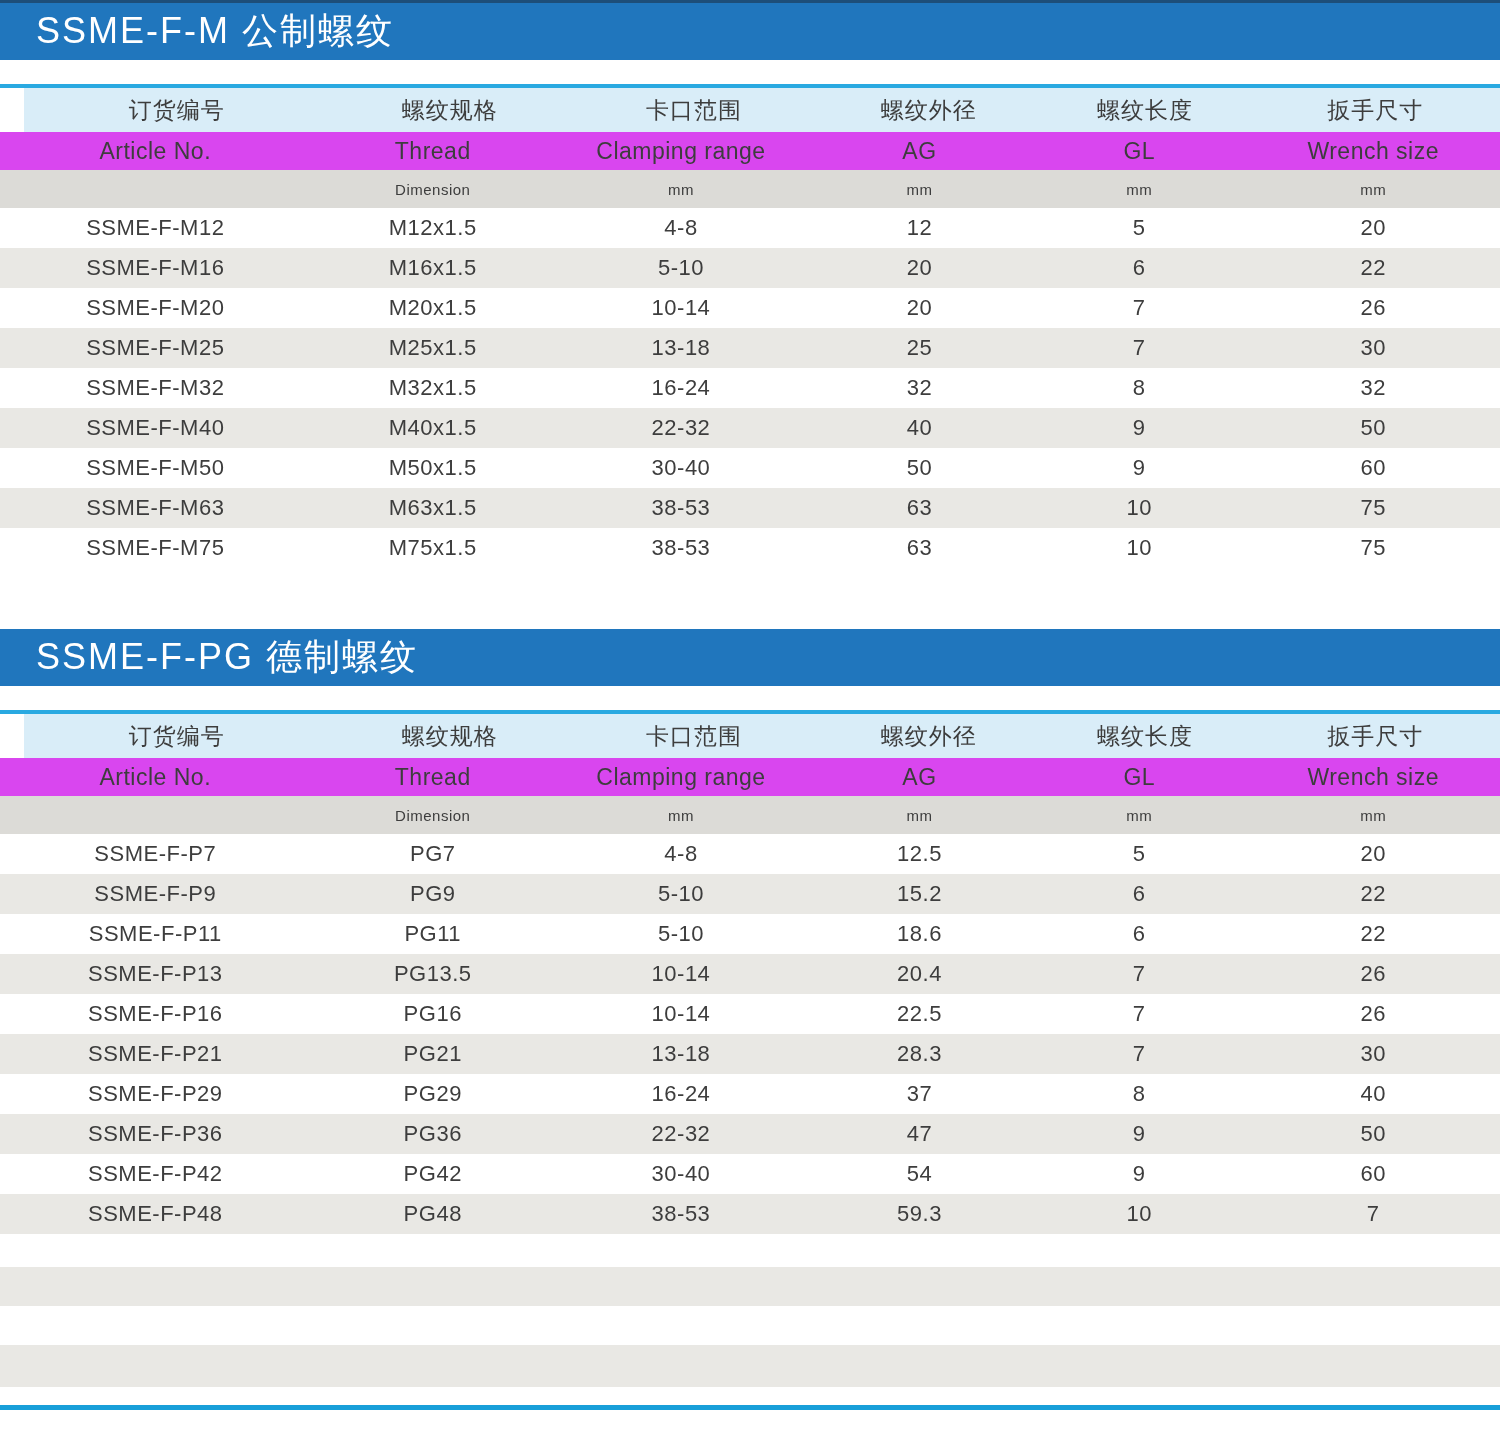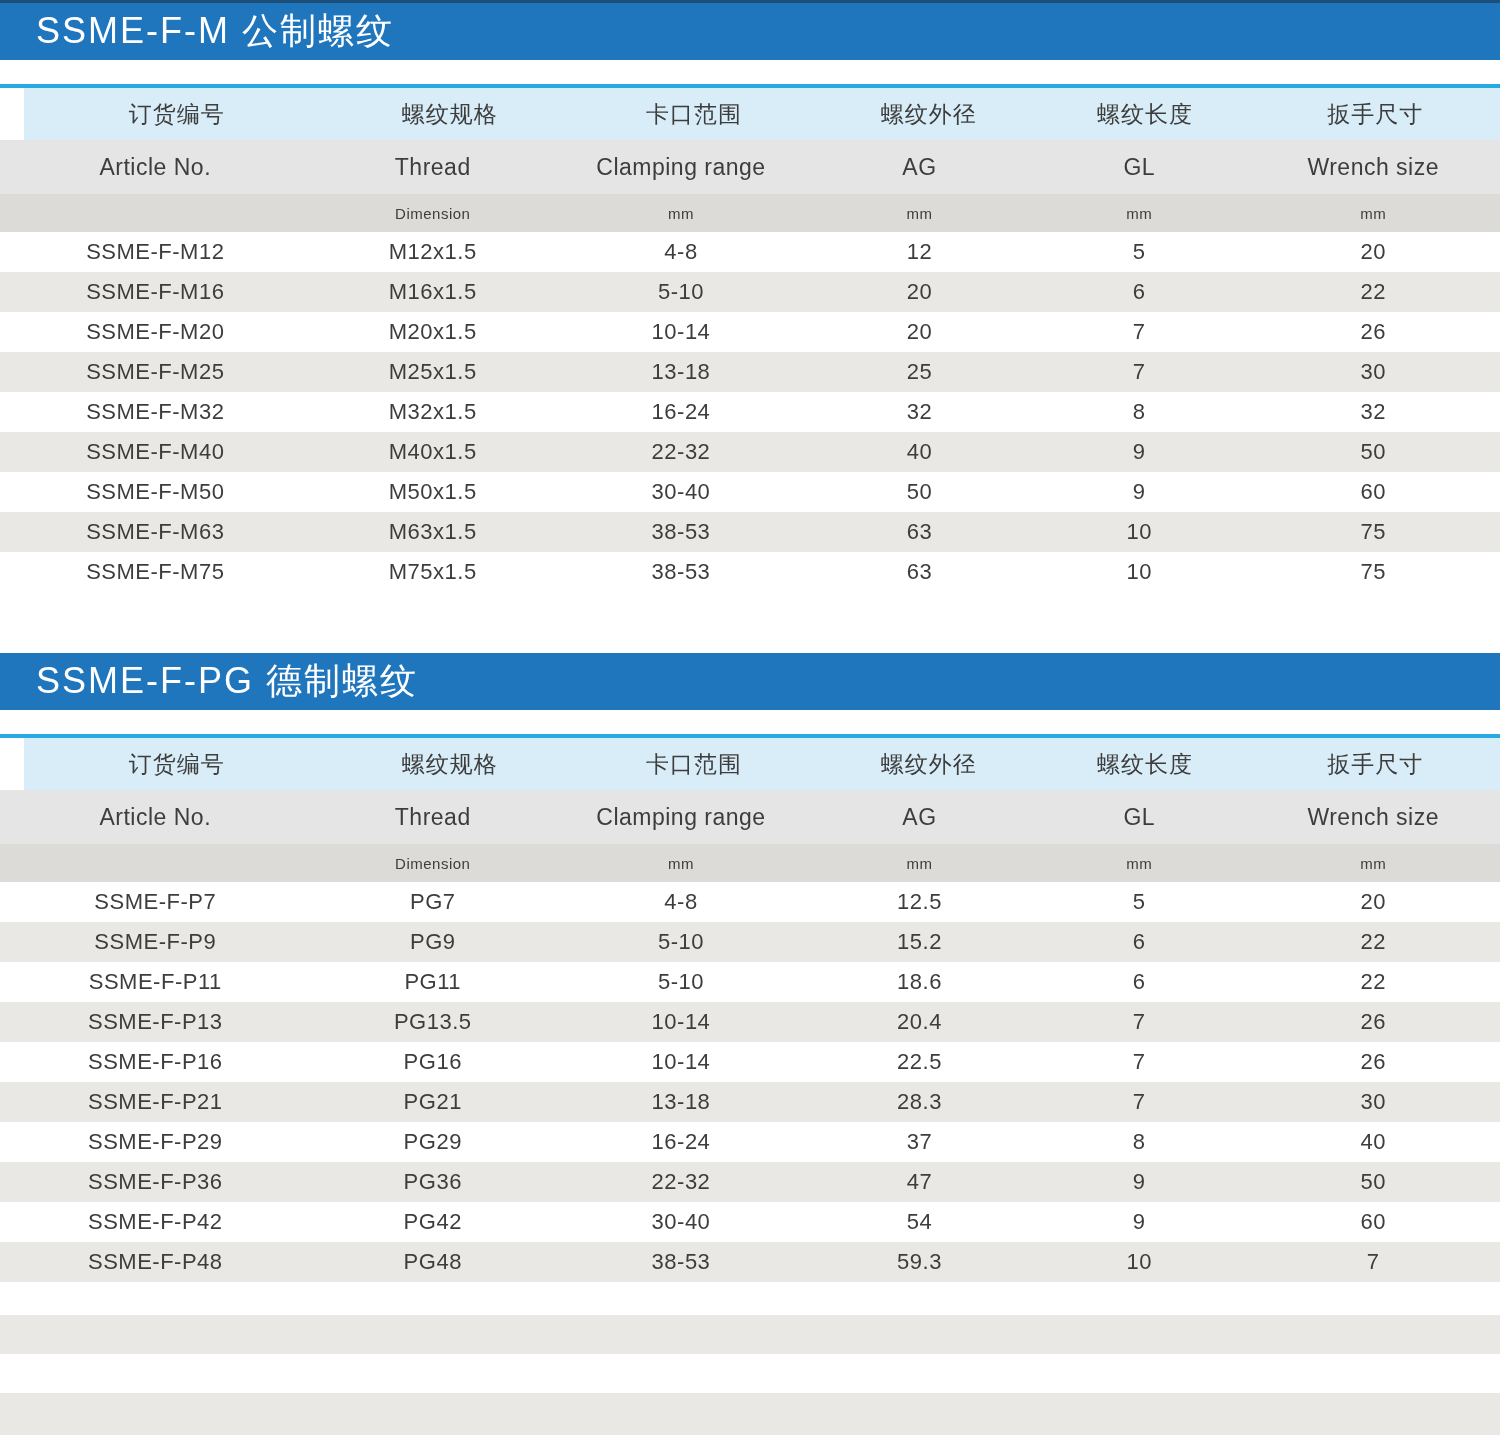--- a/index.html
+++ b/index.html
@@ -48,23 +48,23 @@
     grid-template-columns:20.7% 16.3% 16.8% 15% 14.3% 16.9%;
     align-items:center;
   }
   .cell{
     text-align:center;
     font-size:22px;
     letter-spacing:0.5px;
     white-space:nowrap;
     overflow:hidden;
   }
-  .row-cn{height:52px;background:var(--header-bg);margin-left:24px;}
+  .row-cn{height:44px;background:var(--header-bg);margin-left:24px;}
   .row-cn .cell{font-size:23px;letter-spacing:1px;}
-  .row-en{height:54px;background:#e5e5e5;}
+  .row-en{height:38px;background:#d946ef;}
   .row-en .cell{font-size:23px;}
   .row-unit{height:38px;background:var(--unit-bg);}
   .row-unit .cell{font-size:15px;}
   .data-row{height:40px;background:#ffffff;}
   .data-row.striped{background:var(--stripe-bg);}
   .section-gap{height:61px;background:#ffffff;}
   .bottom-area{background:#ffffff;}
   .bottom-white-1{height:33px;}
   .bottom-stripe-1{height:39px;background:var(--stripe-bg);}
   .bottom-white-2{height:39px;}

